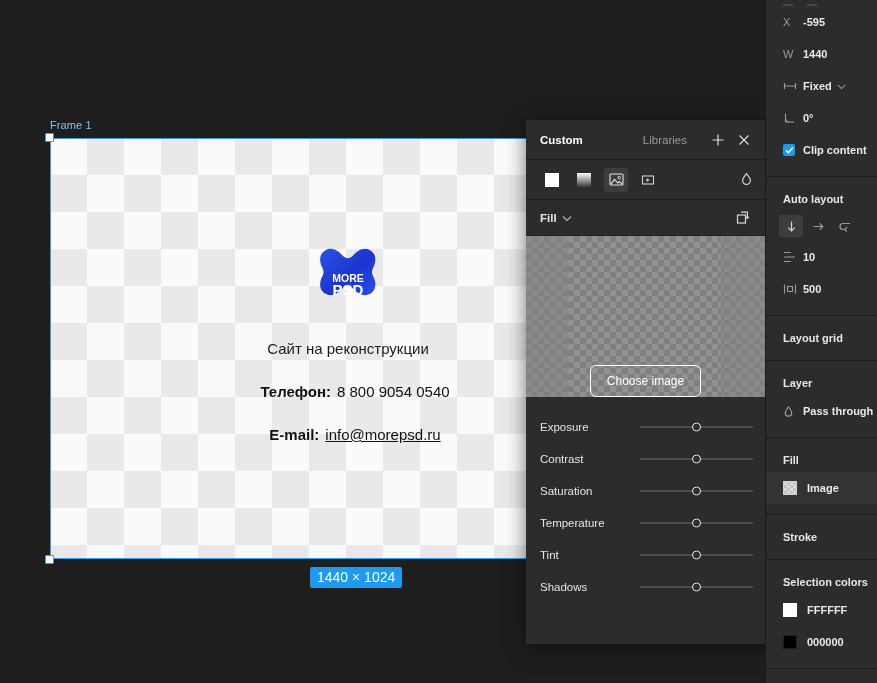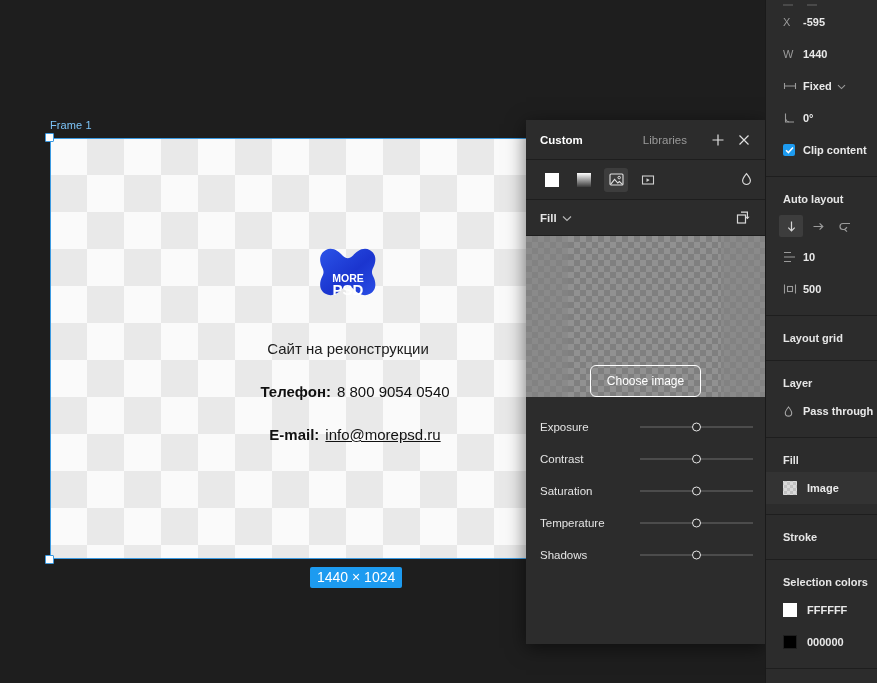--- a/index.html
+++ b/index.html
@@ -472,20 +472,27 @@
         </div>
       </div>
       <div class="adj-row">
         <div class="adj-label">Temperature</div>
         <div class="slider">
           <div class="track"></div>
           <div class="knob" style="left:50%"></div>
         </div>
       </div>
       <div class="adj-row">
+        <div class="adj-label">Tint</div>
+        <div class="slider">
+          <div class="track"></div>
+          <div class="knob" style="left:50%"></div>
+        </div>
+      </div>
+      <div class="adj-row">
         <div class="adj-label">Shadows</div>
         <div class="slider">
           <div class="track"></div>
           <div class="knob" style="left:50%"></div>
         </div>
       </div>
     </div>
   </div>
 
   <div class="sidebar">

